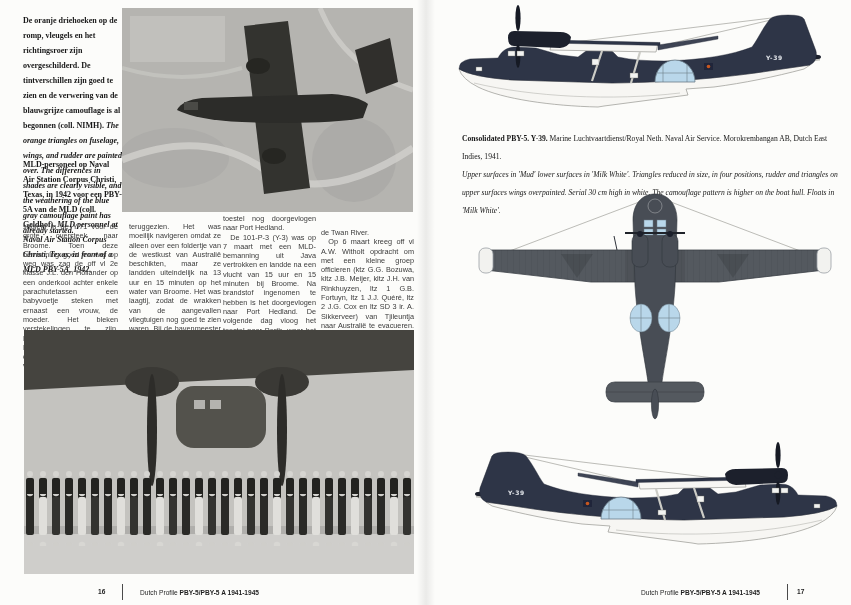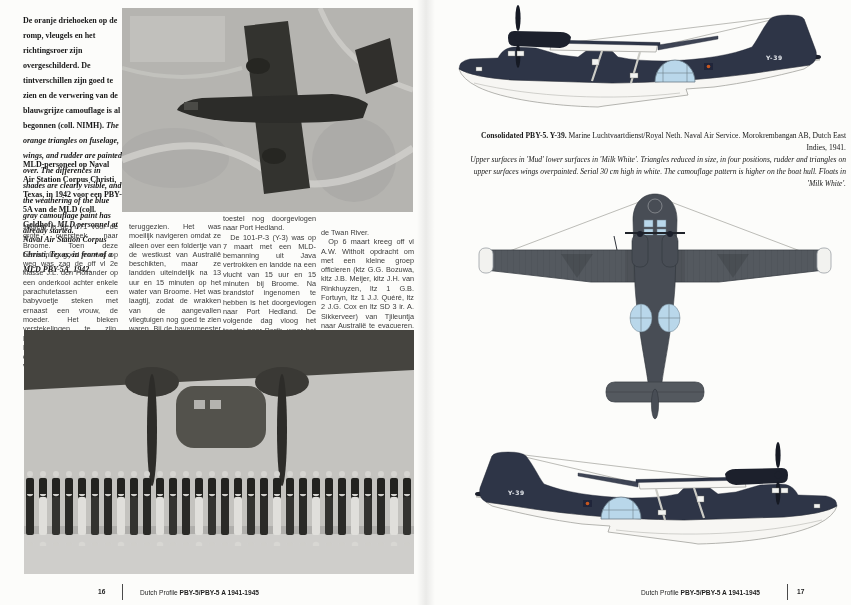--- a/index.html
+++ b/index.html
@@ -9,21 +9,21 @@
   .fold{left:417px;top:0;width:18px;height:605px;
         background:linear-gradient(to right,rgba(0,0,0,0),rgba(0,0,0,.07) 50%,rgba(0,0,0,0));}
   
   .cap{font-family:"Liberation Serif",serif;font-size:8px;line-height:15px;color:#171717;
        font-weight:bold;text-align:left;}
   .cap .en{font-style:italic;}
   
   .col{font-size:7.3px;line-height:9.3px;color:#3a3a3a;text-align:justify;
        white-space:pre-line;}
   
-  .rcap{font-family:"Liberation Serif",serif;font-size:7.6px;line-height:12px;color:#171717;text-align:right;}
+  .rcap{font-family:"Liberation Serif",serif;font-size:7.6px;line-height:18px;color:#171717;}
   .rcap .b{font-weight:bold;}
   .rcap .i{font-style:italic;}
   
   .foot{font-size:6.6px;color:#1e1e1e;line-height:9px;}
   .foot b{font-weight:bold;}
   .pgnum{font-size:6.6px;font-weight:bold;color:#1e1e1e;}
   .vrule{width:1px;height:16px;background:#4a4a4a;}
   
   .upper{fill:var(--upper,#2e3547);stroke:#1d2230;stroke-width:.4;}
   .hull-lower{fill:var(--lower,#f7f6f3);stroke:#a2a29d;stroke-width:.8;}

